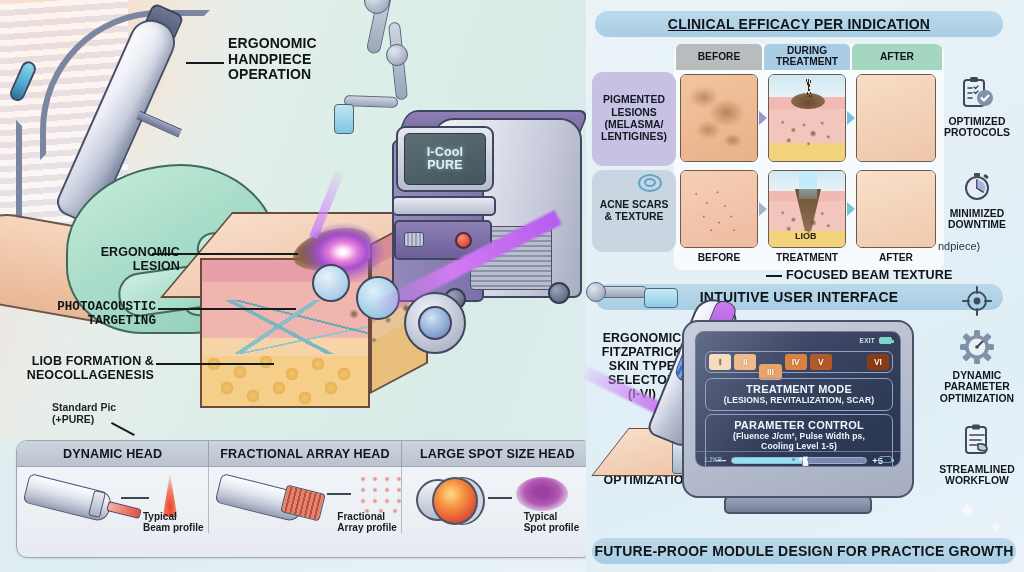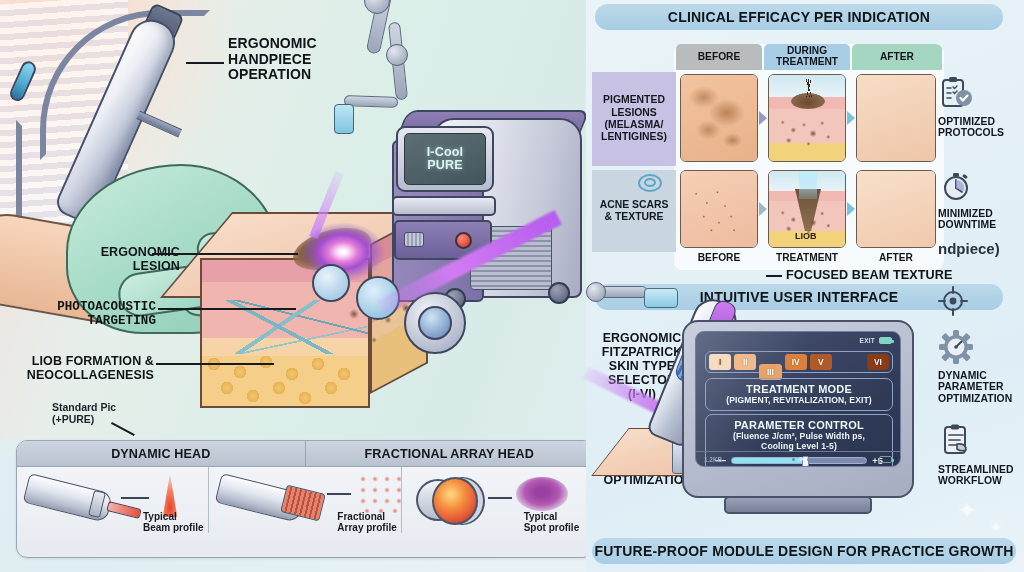--- a/index.html
+++ b/index.html
@@ -346,40 +346,40 @@
   .rp-bg {
     position:absolute; inset:0;
     background:linear-gradient(160deg,#eaf4f8 0%, #e4f0f6 40%, #dfeef6 70%, #e9f3f9 100%);
   }
   .banner {
     position:absolute; height:26px; border-radius:13px;
     background:linear-gradient(180deg,#bcd9ea,#a8cde4);
     display:flex; align-items:center; justify-content:center;
     font-size:14px; font-weight:800; color:#0f1519; letter-spacing:.2px;
   }
-  #banner-top { left:9px; top:4px; width:408px; }
+  #banner-top { left:9px; top:11px; width:408px;text-decoration:underline; }
   #banner-ui  { left:9px; top:284px; width:408px; }
   #banner-bottom { left:6px; top:538px; width:424px; }
 
   
   #efficacy {
     position:absolute; left:6px; top:44px; width:352px; height:226px;
     border-radius:9px; overflow:hidden;
   }
   .eff-col-head {
     position:absolute; top:0; height:26px;
     display:flex; align-items:center; justify-content:center; text-align:center;
     font-size:10.2px; font-weight:800; color:#10161b; line-height:1.05;
     border-radius:5px 5px 0 0;
   }
   .eff-row-label {
     position:absolute; left:0; width:84px;
     display:flex; align-items:center; justify-content:center; text-align:center;
     font-size:10.4px; font-weight:800; color:#121820; line-height:1.18;
-    border-radius:0;
+    border-radius:11px;
   }
   .eff-img {
     position:absolute; border:1.6px solid #6b5a4e; border-radius:6px; overflow:hidden;
   }
   .arrow-r {
     position:absolute; width:0; height:0;
     border-top:7px solid transparent; border-bottom:7px solid transparent;
   }
   .eff-cap {
     position:absolute; font-size:10.2px; font-weight:800; color:#10161b; text-align:center;
@@ -398,26 +398,26 @@
       radial-gradient(circle 4px at 32% 64%,#7d6047,transparent 70%),
       radial-gradient(circle 3px at 46% 58%,#8a6a4e,transparent 70%),
       radial-gradient(circle 5px at 58% 68%,#6f553f,transparent 72%),
       radial-gradient(circle 3px at 70% 56%,#8a6a4e,transparent 70%),
       radial-gradient(circle 4px at 26% 76%,#7d6047,transparent 70%),
       radial-gradient(circle 3px at 52% 80%,#8a6a4e,transparent 70%),
       radial-gradient(circle 3px at 78% 72%,#7d6047,transparent 70%);
   }
 
   
-  .side-icon-wrap { position:absolute; width:78px; }
+  .side-icon-wrap { position:absolute; width:78px; text-align:center; }
   .side-icon-label {
     margin-top:2px; font-size:10.4px; font-weight:800; color:#10161b; line-height:1.1; letter-spacing:.05px;
   }
   .partial-text {
-    position:absolute; font-size:15px; font-weight:700; color:#2b323a;
+    position:absolute; font-size:11px; font-weight:400; color:#2b323a;
   }
 
   
   #tablet {
     position:absolute; left:96px; top:320px; width:232px; height:178px;
   }
   .tab-shell {
     position:absolute; inset:0;
     background:linear-gradient(160deg,#c9cfdd,#a6adc2);
     border:2px solid #4a5168; border-radius:16px;
@@ -630,20 +630,21 @@
 
     <div class="callout small" style="left:52px;top:402px;white-space:pre-line;">Standard Pic
 (+PURE)</div>
     <div class="lead" style="left:110px;top:428px;width:26px;transform:rotate(28deg);"></div>
   </div>
 
   <div id="optics-panel">
     <div class="optics-head">
       <div>DYNAMIC HEAD</div>
       <div>FRACTIONAL ARRAY HEAD</div>
+      <div>LARGE SPOT SIZE HEAD</div>
     </div>
     <div class="optics-body">
 
       <div class="optics-cell">
         <div class="head-barrel"></div>
         <div class="head-ring" style="left:74px;top:24px;width:12px;height:26px;transform:rotate(14deg);"></div>
         <div class="head-emit-red"></div>
         <div class="lead" style="left:104px;top:30px;width:28px;background:#3d4654;"></div>
         <div class="beam-profile" style="left:140px;top:6px;"></div>
         <div class="profile-cap" style="left:126px;top:44px;white-space:pre-line;">Typical
@@ -876,21 +877,21 @@
           <div class="fitz-btn" style="background:#f6dcc0;color:#7a5a3a;">I</div>
           <div class="fitz-btn" style="background:#efbb8c;">II</div>
           <div class="fitz-btn" style="background:#e8a468;margin-top:20px;">III</div>
           <div class="fitz-btn" style="background:#d9823f;">IV</div>
           <div class="fitz-btn" style="background:#b05a2a;">V</div>
           <div class="fitz-btn" style="background:#8a3c18;margin-left:32px;">VI</div>
         </div>
 
         <div class="tab-card" style="top:46px;width:188px;padding:4px 2px 5px;">
           <div class="tc-title">TREATMENT MODE</div>
-          <div class="tc-sub">(PIGMENT, REVITALIZATION, EXIT)</div>
+          <div class="tc-sub">(LESIONS, REVITALIZATION, SCAR)</div>
         </div>
 
         <div class="tab-card" style="top:82px;width:188px;padding:4px 2px 5px;">
           <div class="tc-title">PARAMETER CONTROL</div>
           <div class="tc-sub" style="white-space:pre-line;">(Fluence J/cm², Pulse Width ps,
 Cooling Level 1-5)</div>
           <div class="slider-row">
             <span class="slider-minus">—</span>
             <span class="slider-track">
               <span class="slider-knob"></span>

